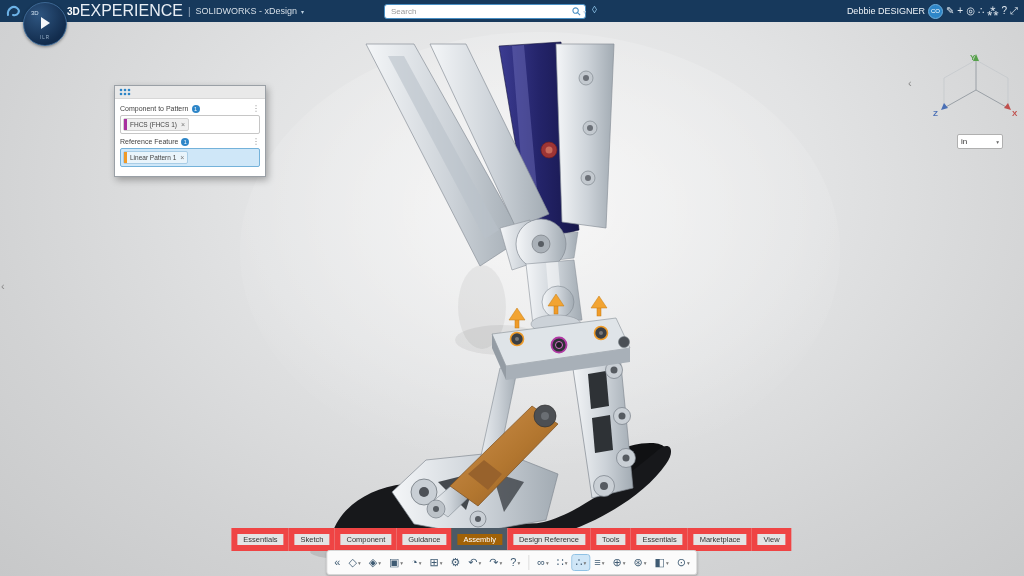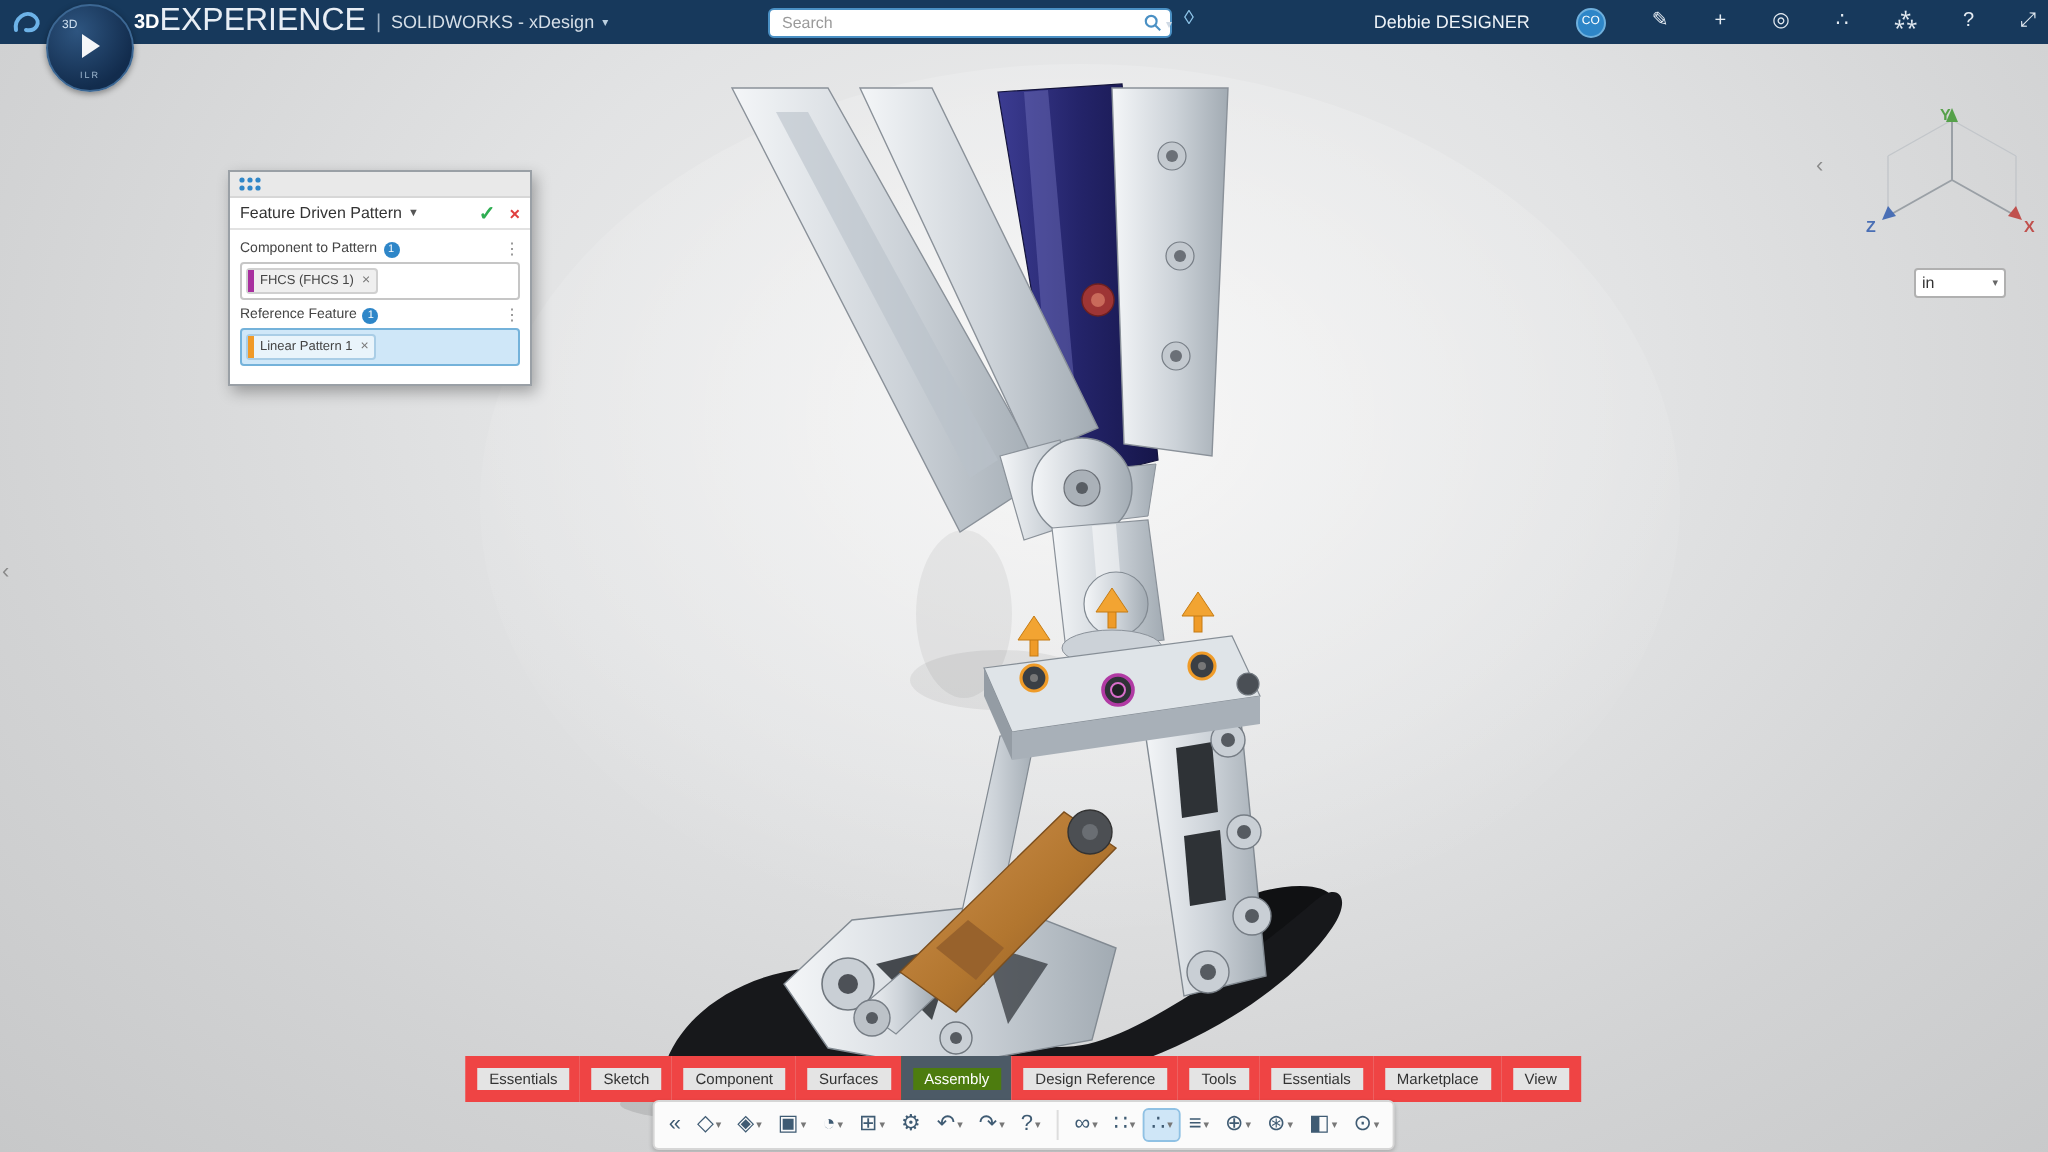--- a/index.html
+++ b/index.html
@@ -21,21 +21,21 @@
   .brand .d{font-size:10px;color:#9db1c4;margin:0 5px;}
   .brand .app{font-size:9px;color:#d6dfe8;}
   .brand .ac{font-size:6px;color:#bcd0e0;margin-left:4px;}
   .search-wrap{position:absolute;left:384px;top:4px;width:192px;height:13px;background:#fff;
     border:1px solid #4a90c4;border-radius:3px;display:flex;align-items:center;padding:0 4px;z-index:51;}
   .search-wrap input{flex:1;border:none;outline:none;background:transparent;font-size:8px;color:#333;
     font-family:"Liberation Sans",sans-serif;}
   .search-wrap input::placeholder{color:#9a9a9a;}
   .search-caret{position:absolute;left:583px;top:8px;font-size:6px;color:#cfd9e4;z-index:51;}
   .tag-icon{position:absolute;left:592px;top:4px;font-size:10px;color:#8fc6ea;z-index:51;}
-  .hdr-right{position:absolute;right:6px;top:0;height:22px;display:flex;align-items:center;gap:23px;z-index:51;}
+  .hdr-right{position:absolute;right:6px;top:0;height:22px;display:flex;align-items:center;gap:3px;z-index:51;}
   .hdr-user{font-size:9px;color:#eef3f8;}
   .hdr-badge{width:13px;height:13px;border-radius:50%;background:#2e86c8;color:#fff;font-size:6px;
     display:flex;align-items:center;justify-content:center;border:1px solid #6fb0dd;}
   .hico{font-size:10px;color:#e4ebf2;line-height:1;}
 
   
   .compass{position:absolute;left:23px;top:2px;width:42px;height:42px;border-radius:50%;z-index:60;
     background:radial-gradient(circle at 35% 30%, #2e5580, #122c4d 72%);
     border:1px solid #3c6793;box-shadow:0 1px 3px rgba(0,0,0,.4);}
   .compass .c3d{position:absolute;top:7px;left:7px;font-size:6px;color:#cfe0f0;}
@@ -78,21 +78,21 @@
     font-size:8px;color:#333;z-index:30;}
   .units .uc{font-size:5.5px;color:#666;}
   .chev{position:absolute;color:#8a8a8a;font-size:11px;z-index:30;}
   .chev.left{left:1px;top:280px;}
   .chev.right{left:908px;top:77px;}
 
   
   .tabsbar{position:absolute;bottom:25px;left:50%;transform:translateX(-50%);display:flex;z-index:45;}
   .tab{font-size:7.5px;color:#333;background:#e4e4e4;border:6px solid #ef4444;padding:1px 6px;
     margin-left:-1px;white-space:nowrap;}
-  .tab.active{background:#4d7c0f;color:#fff;border-color:#4c5a66;}
+  .tab.active{background:#a16207;color:#fff;border-color:#4c5a66;}
 
   
   .toolbar{position:absolute;bottom:1px;left:50%;transform:translateX(-50%);height:23px;background:#fbfbfb;
     border:1px solid #d6d6d6;border-radius:3px;display:flex;align-items:center;padding:0 4px;gap:2px;
     z-index:45;box-shadow:0 1px 2px rgba(0,0,0,.18);}
   .tbtn{display:flex;align-items:flex-end;padding:2px 3px;border-radius:2px;cursor:default;}
   .tbtn .tg{font-size:11px;color:#3f5b73;line-height:1;}
   .tbtn .tc{font-size:5.5px;color:#777;margin-left:1px;line-height:1.4;}
   .tbtn.active{background:#cfe6f7;outline:1px solid #8fc1e4;}
   .tsep{width:1px;height:15px;background:#ddd;margin:0 3px;}
@@ -274,27 +274,20 @@
   <div class="dlg-grip">
     <svg width="12" height="8" viewBox="0 0 12 8">
       <circle cx="2" cy="2" r="1.3" fill="#2e86c8"></circle>
         <circle cx="6" cy="2" r="1.3" fill="#2e86c8"></circle>
         <circle cx="10" cy="2" r="1.3" fill="#2e86c8"></circle>
       <circle cx="2" cy="6" r="1.3" fill="#2e86c8"></circle>
         <circle cx="6" cy="6" r="1.3" fill="#2e86c8"></circle>
         <circle cx="10" cy="6" r="1.3" fill="#2e86c8"></circle>
     </svg>
   </div>
-  <div class="dlg-title-row">
-    <span class="dlg-title">Feature Driven Pattern</span>
-    <span class="dlg-tc">▼</span>
-    <span class="dlg-sp"></span>
-    <span class="dlg-ok">✓</span>
-    <span class="dlg-x">×</span>
-  </div>
   <div class="dlg-body">
     <div class="dlg-lrow">
       <span class="dlg-label">Component to Pattern</span>
       <span class="info-badge">1</span>
       <span class="menu-dots">⋮</span>
     </div>
     <div class="field">
       <span class="chip">
         <span class="bar magenta"></span>
         <span>FHCS (FHCS 1)</span>
@@ -332,21 +325,21 @@
   <span class="uc">▾</span>
 </div>
 
 <span class="chev left">‹</span>
 <span class="chev right">‹</span>
 
 <div class="tabsbar">
   <span class="tab">Essentials</span>
   <span class="tab">Sketch</span>
   <span class="tab">Component</span>
-  <span class="tab">Surfaces</span>
+  <span class="tab">Guidance</span>
   <span class="tab active">Assembly</span>
   <span class="tab">Design Reference</span>
   <span class="tab">Tools</span>
   <span class="tab">Essentials</span>
   <span class="tab">Marketplace</span>
   <span class="tab">View</span>
 </div>
 
 <div class="toolbar">
   <div class="tbtn">

